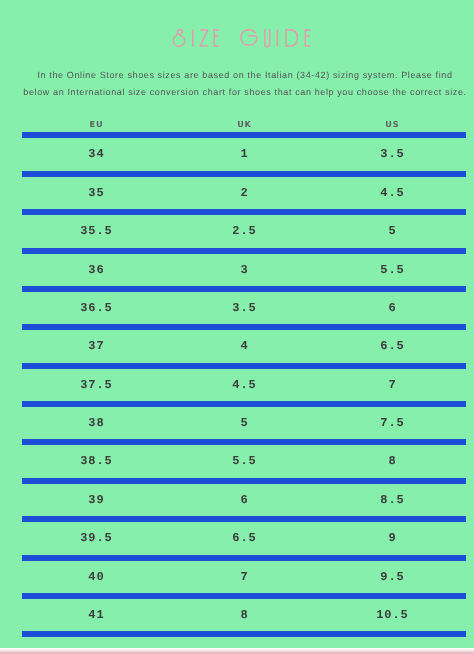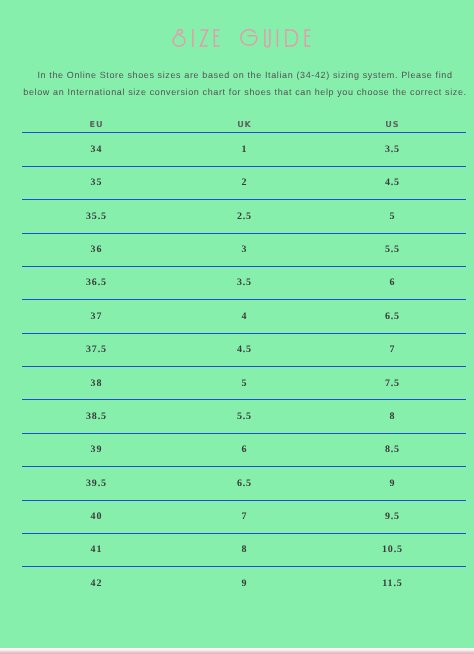--- a/index.html
+++ b/index.html
@@ -8,22 +8,22 @@
   .page{position:absolute;inset:0;background:#86efac;}
   .title-wrap{position:absolute;left:170px;top:28px;width:150px;height:20.2px;}
   .title-svg{display:block;margin:0 auto;}
   .intro{position:absolute;left:8px;top:67px;width:474px;text-align:center;
         font-family:"Liberation Sans",sans-serif;font-size:9px;line-height:16.7px;color:#535353;letter-spacing:0.62px;}
   .intro .iline{display:block;white-space:nowrap;}
   .tbl th,.tbl td,.intro{will-change:transform;}
   .tbl{position:absolute;left:22px;top:114.4px;width:444px;border-collapse:collapse;table-layout:fixed;}
   .tbl th,.tbl td{text-align:center;padding:0;vertical-align:middle;}
   .tbl thead th{height:18px;position:relative;top:0.5px;font-family:"DejaVu Sans",sans-serif;font-size:8.1px;font-weight:bold;color:#606060;letter-spacing:0.85px;text-indent:0.85px;}
-  .tbl tbody td{height:32.38px;position:relative;top:0.1px;font-family:Liberation Serif, serif;font-size:10px;font-weight:bold;color:#3c3c3c;letter-spacing:0.85px;text-indent:0.85px;}
-  .tbl thead tr,.tbl tbody tr{border-bottom:1px solid #1d4ed8;}
+  .tbl tbody td{height:32.38px;position:relative;top:0.1px;font-family:Liberation Mono, monospace;font-size:12px;font-weight:bold;color:#3c3c3c;letter-spacing:0.85px;text-indent:0.85px;}
+  .tbl thead tr,.tbl tbody tr{border-bottom:6px solid #1d4ed8;}
   .tbl tbody tr:last-child{border-bottom:none;margin-top:40px;}
   .footbar{position:absolute;left:0;bottom:0;width:474px;height:6px;background:linear-gradient(to bottom,#ffffff 0%,#fdf4f5 25%,#f2d6da 58%,#e7b7bd 88%,#e5b2b8 100%);}
 </style>
 </head>
 <body>
 
 <div class="page">
   <div class="title-wrap">
     <svg class="title-svg" width="150" height="20.2" viewBox="0 0 1500 202" aria-hidden="true">
       <g fill="none" stroke="#e29dab" stroke-width="15" stroke-linecap="butt" stroke-linejoin="miter">

